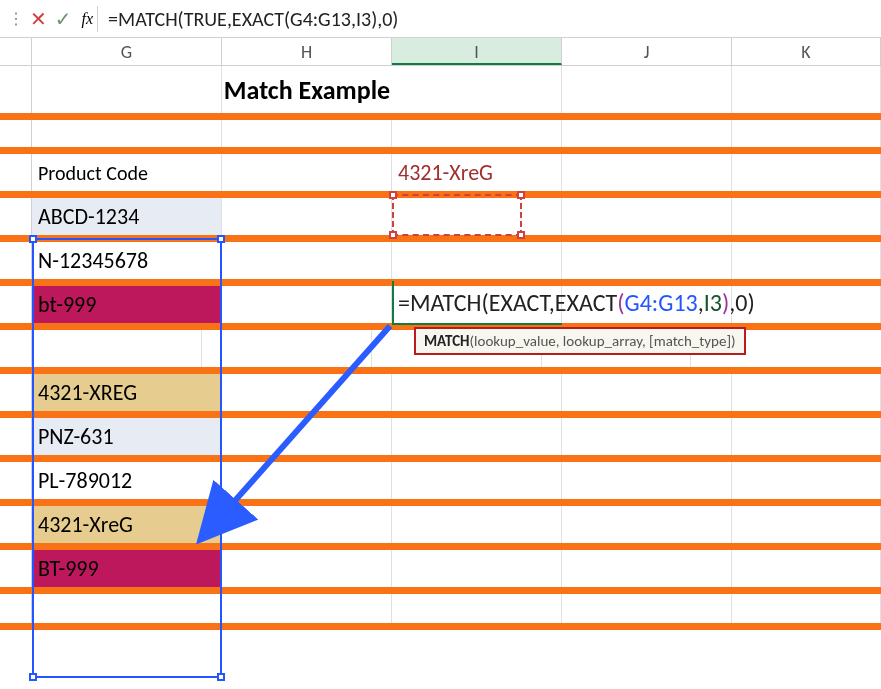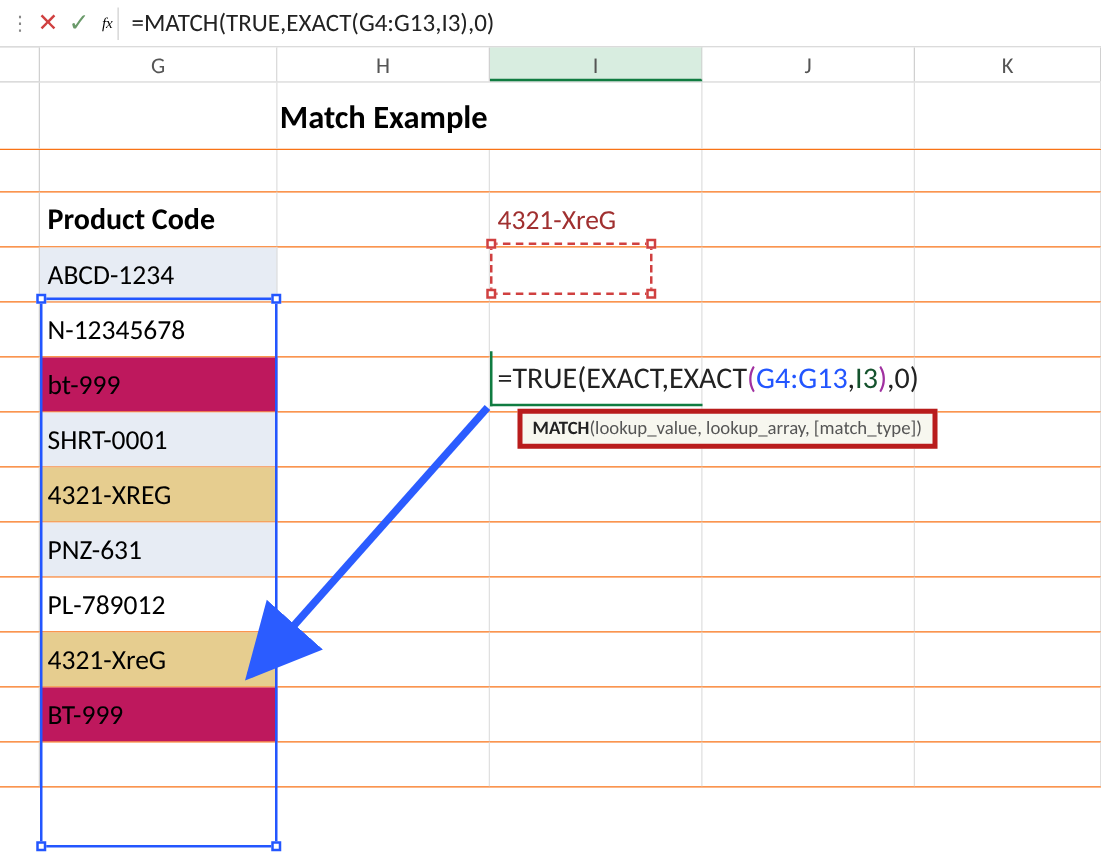--- a/index.html
+++ b/index.html
@@ -2,42 +2,42 @@
 <html><head>
 <meta charset="utf-8">
 <style>
 * { box-sizing: border-box; margin: 0; padding: 0; }
 body { font-family: Calibri, Arial, sans-serif; background: #fff; width: 881px; height: 689px; overflow: hidden; position: relative; }
 
 .formula-bar { height: 38px; border-bottom: 1px solid #d0d0d0; display: flex; align-items: center; background: #fff; padding-left: 8px; }
 .fb-handle { color: #888; font-size: 16px; margin-right: 8px; letter-spacing: -2px; }
 .fb-cancel { color: #d04040; font-size: 20px; margin-right: 8px; font-weight: 300; }
 .fb-accept { color: #6a9a6a; font-size: 20px; margin-right: 10px; font-weight: 300; }
-.fb-fx { font-style: italic; font-family: 'Times New Roman', serif; font-size: 12px; margin-right: 4px; }
+.fb-fx { font-style: italic; font-family: 'Times New Roman', serif; font-size: 16px; margin-right: 4px; }
 .fb-divider { width: 1px; height: 26px; background: #d0d0d0; margin-right: 10px; }
 .fb-formula { font-size: 20px; color: #222; }
 
 .grid { position: relative; }
 .col-headers { display: flex; height: 28px; border-bottom: 1px solid #d0d0d0; }
 .col-header { text-align: center; font-size: 18px; color: #555; border-right: 1px solid #d0d0d0; line-height: 28px; background: #fff; }
 .col-header.active { background: #d8ede0; border-bottom: 2px solid #107c41; }
 .rownum-col { width: 32px; border-right: 1px solid #d0d0d0; }
 .col-g { width: 190px; }
 .col-h { width: 170px; }
 .col-i { width: 170px; }
 .col-j { width: 170px; }
 .col-k { width: 149px; }
 
 .rows { }
-.row { display: flex; height: 44px; border-bottom: 1px solid #f97316; }
+.row { display: flex; height: 44px; border-bottom: 7px solid #f97316; }
 .rownum { width: 32px; border-right: 1px solid #d0d0d0; }
 .cell { border-right: 1px solid #e0e0e0; padding: 4px 6px; font-size: 22px; display: flex; align-items: center; overflow: visible; white-space: nowrap; position: relative; }
 
 .title-cell { font-weight: 700; font-size: 26px; justify-content: center; text-align: center; }
-.header-cell { font-weight: 700; font-size: 24px; }
+.header-cell { font-weight: 400; font-size: 20px; }
 
 .g-col { width: 190px; }
 .h-col { width: 170px; }
 .i-col { width: 170px; }
 .j-col { width: 170px; }
 .k-col { width: 149px; }
 
 .shade-light { background: #e7ecf4; }
 .shade-dark { background: #be185d; }
 .shade-gold { background: #e6cd8f; }
@@ -48,21 +48,21 @@
 .lookup-handle { position: absolute; width: 8px; height: 8px; background: #fff; border: 2px solid #d04040; }
 .active-cell-border { position: absolute; border: 2px solid #107c41; pointer-events: none; z-index: 4; }
 
 .formula-overlay { position: absolute; font-size: 24px; color: #222; z-index: 6; background: transparent; white-space: nowrap; }
 .formula-overlay .fn { color: #222; }
 .formula-overlay .ref-blue { color: #2356ff; }
 .formula-overlay .ref-red { color: #14532d; }
 .formula-overlay .paren-p1 { color: #222; }
 .formula-overlay .paren-p2 { color: #a030a0; }
 
-.tooltip { position: absolute; background: #f7f7ef; border: 4px solid #b91c1c; font-size: 15px; padding: 3px 8px; color: #555; z-index: 7; white-space: nowrap; }
+.tooltip { position: absolute; background: #f7f7ef; border: 2px solid #b91c1c; font-size: 15px; padding: 3px 8px; color: #555; z-index: 7; white-space: nowrap; }
 .tooltip b { font-weight: 700; color: #222; }
 
 .arrow-svg { position: absolute; z-index: 8; pointer-events: none; }
 </style>
 </head>
 <body>
 
 <div class="formula-bar">
   <span class="fb-handle">⋮</span>
   <span class="fb-cancel">✕</span>
@@ -129,21 +129,20 @@
     <div class="row">
       <div class="rownum"></div>
       <div class="cell g-col shade-dark">bt-999</div>
       <div class="cell h-col"></div>
       <div class="cell i-col"></div>
       <div class="cell j-col"></div>
       <div class="cell k-col"></div>
     </div>
     <div class="row">
       <div class="rownum"></div>
-      <div class="cell g-col shade-light">SHRT-0001</div>
       <div class="cell h-col"></div>
       <div class="cell i-col"></div>
       <div class="cell j-col"></div>
       <div class="cell k-col"></div>
     </div>
     <div class="row">
       <div class="rownum"></div>
       <div class="cell g-col shade-gold">4321-XREG</div>
       <div class="cell h-col"></div>
       <div class="cell i-col"></div>
@@ -202,21 +201,21 @@
   <div class="lookup-box" style="left:392px; top:156px; width:130px; height:42px;">
     <div class="lookup-handle" style="left:-5px; top:-5px"></div>
     <div class="lookup-handle" style="right:-5px; top:-5px"></div>
     <div class="lookup-handle" style="left:-5px; bottom:-5px"></div>
     <div class="lookup-handle" style="right:-5px; bottom:-5px"></div>
   </div>
 
   <div class="active-cell-border" style="left:392px; top:243px; width:170px; height:44px; border-right:none; border-top:none;"></div>
 
   <div class="formula-overlay" style="left:398px; top:250px;">
-    <span class="fn">=TRUE</span><span class="paren-p1">(</span><span class="fn">EXACT,EXACT</span><span class="paren-p2">(</span><span class="ref-blue">G4:G13</span><span class="fn">,</span><span class="ref-red">I3</span><span class="paren-p2">)</span><span class="fn">,0</span><span class="paren-p1">)</span>
+    <span class="fn">=MATCH</span><span class="paren-p1">(</span><span class="fn">EXACT,EXACT</span><span class="paren-p2">(</span><span class="ref-blue">G4:G13</span><span class="fn">,</span><span class="ref-red">I3</span><span class="paren-p2">)</span><span class="fn">,0</span><span class="paren-p1">)</span>
   </div>
 
   <div class="tooltip" style="left:414px; top:289px;">
     <b>MATCH</b><span>(lookup_value, lookup_array, [match_type])</span>
   </div>
 
   <svg class="arrow-svg" style="left:180px; top:280px;" width="230" height="240">
     <defs>
       <marker id="ah" markerWidth="12" markerHeight="12" refX="9" refY="5" orient="auto">
         <path d="M0,0 L10,5 L0,10 Z" fill="#2b5cff"></path>

